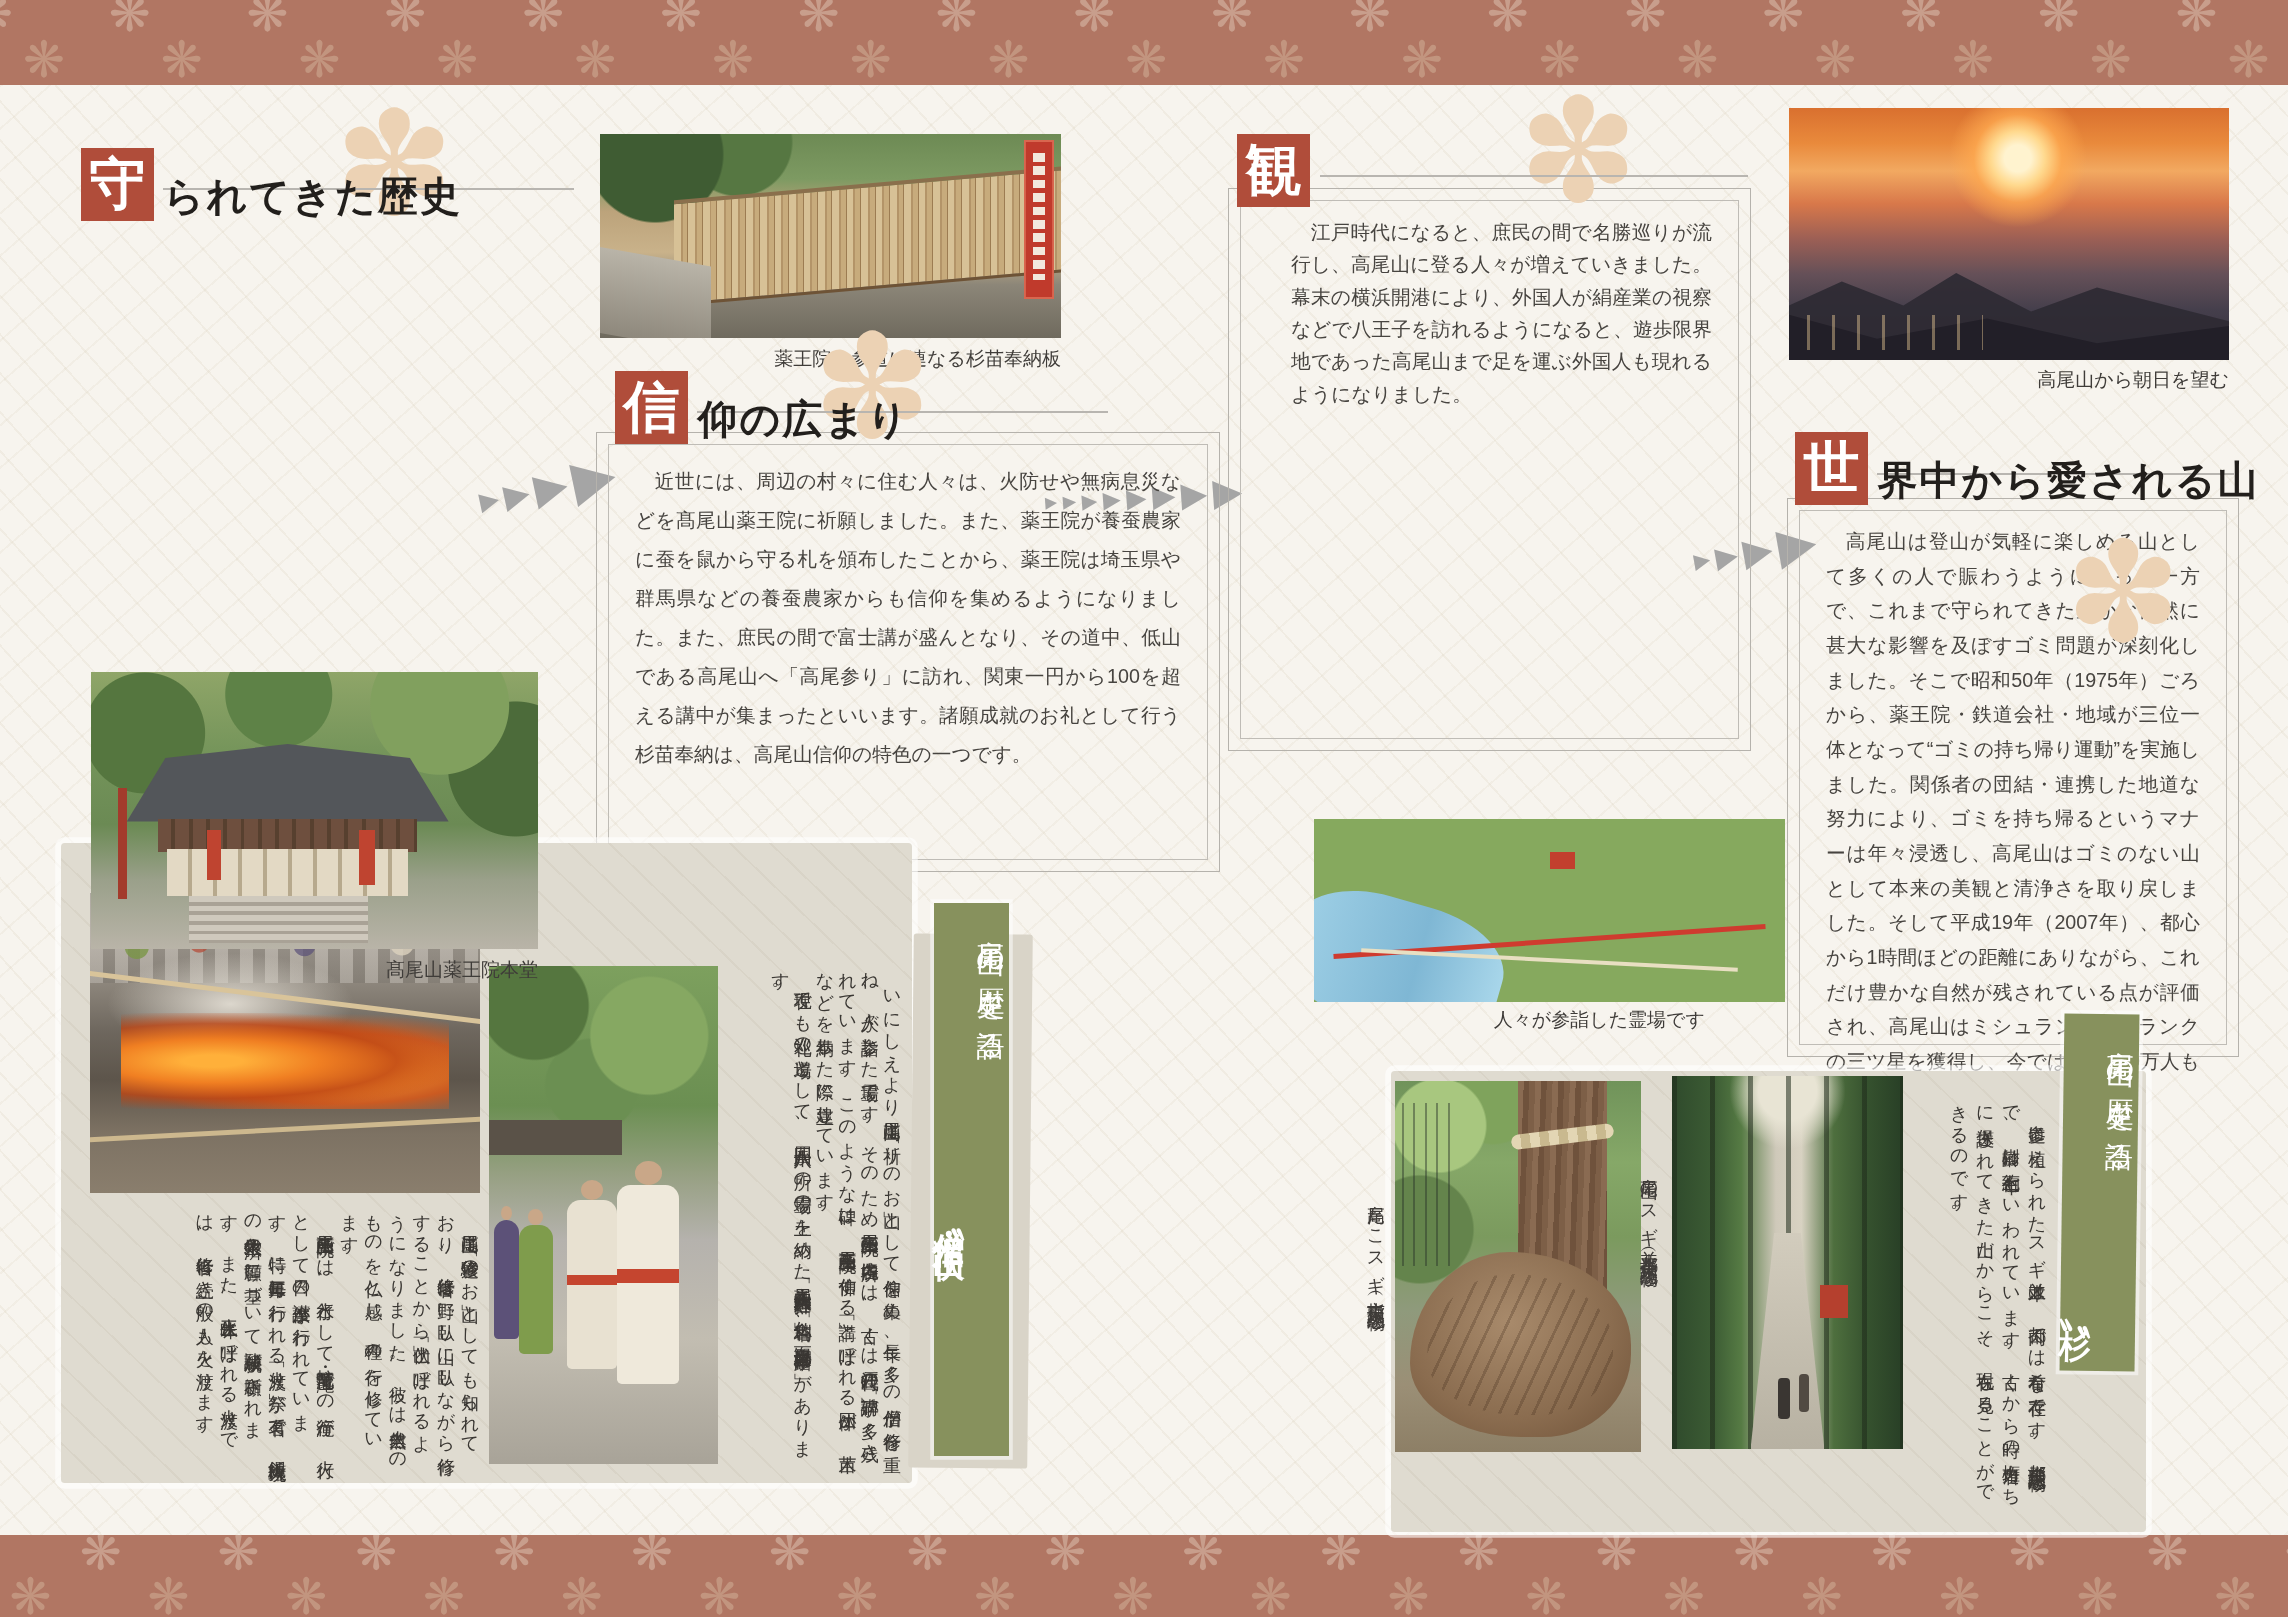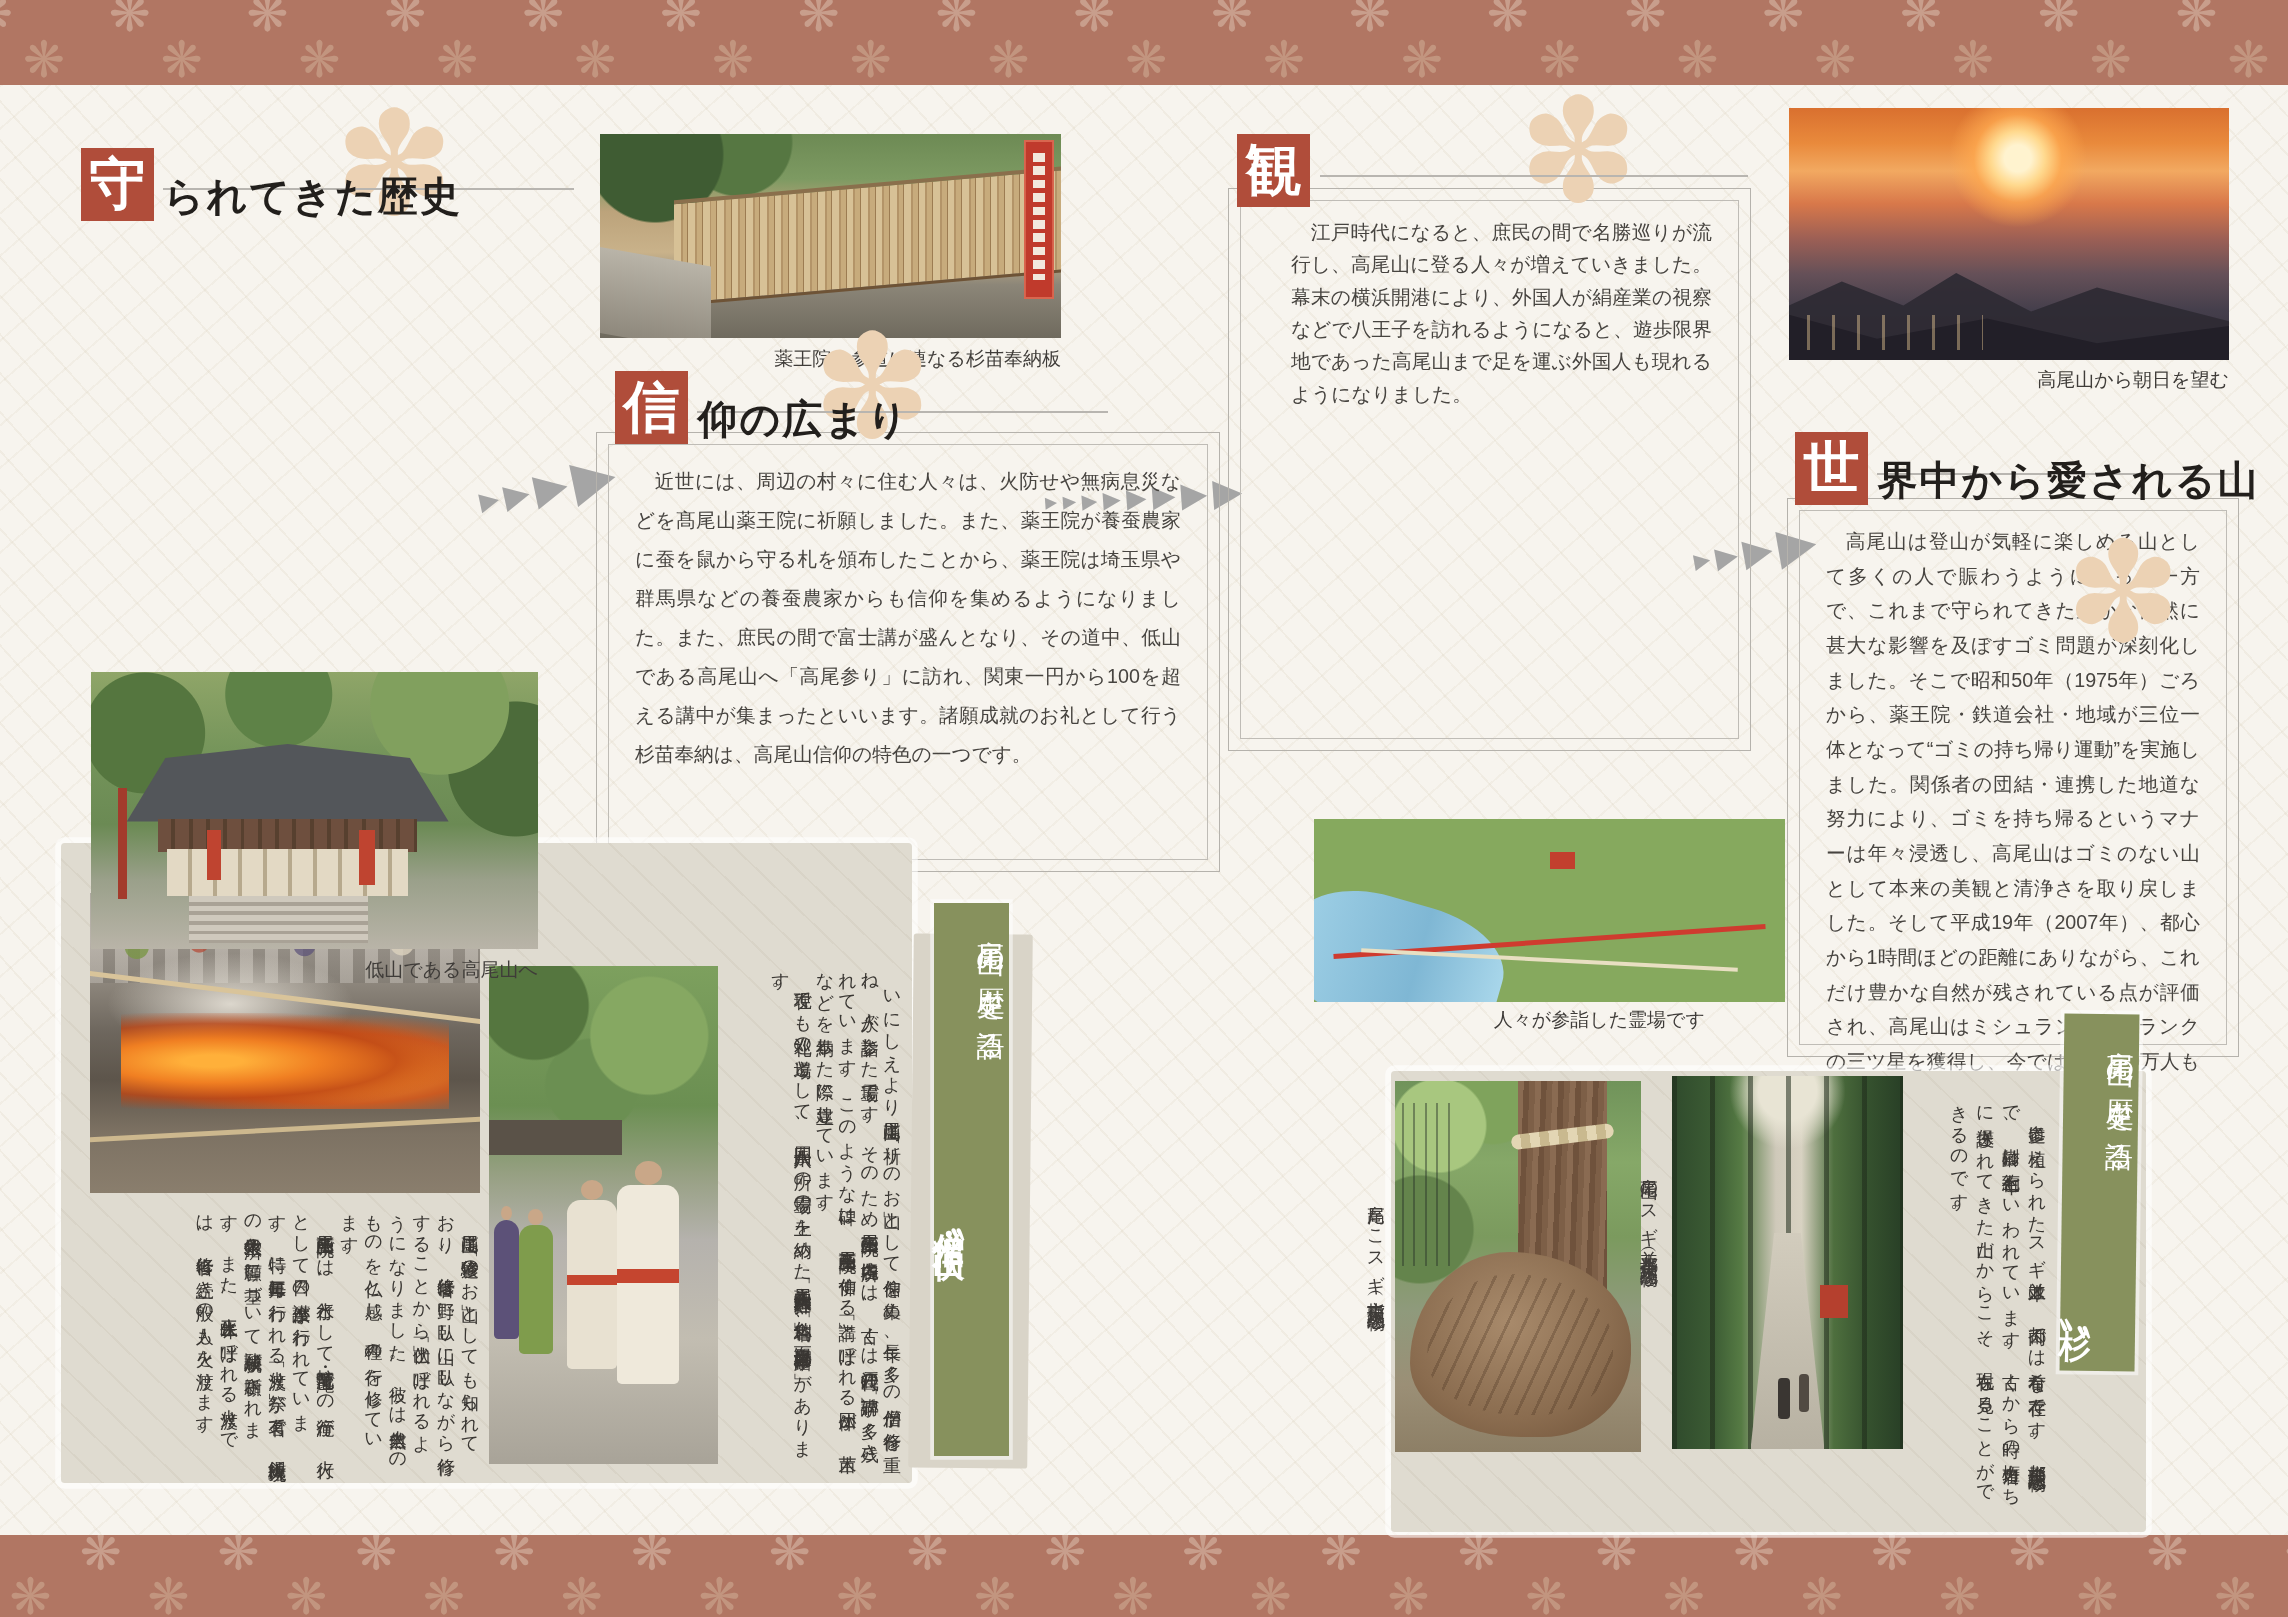--- a/index.html
+++ b/index.html
@@ -212,21 +212,21 @@
   </div>
   <div class="photo ph-temple" style="left:91px;top:672px;width:447px;height:277px;">
     <div class="t-roof"></div>
     <div class="t-upper"></div>
     <div class="t-wall"></div>
     <div class="t-stairs"></div>
     <div class="t-pole"></div>
     <div class="t-ban1"></div>
     <div class="t-ban2"></div>
   </div>
-  <div class="caption" style="left:91px;top:957px;width:447px;">低山である高尾山へ</div>
+  <div class="caption" style="left:91px;top:957px;width:447px;">髙尾山薬王院本堂</div>
 
   <div class="arrow-trail trail1" style="left:478px;top:459px;">
     <span>▶</span>
       <span>▶</span>
       <span>▶</span>
       <span>▶</span>
   </div>
   <div class="arrow-trail trail2" style="left:1045px;top:478px;">
     <span>▶</span>
       <span>▶</span>

